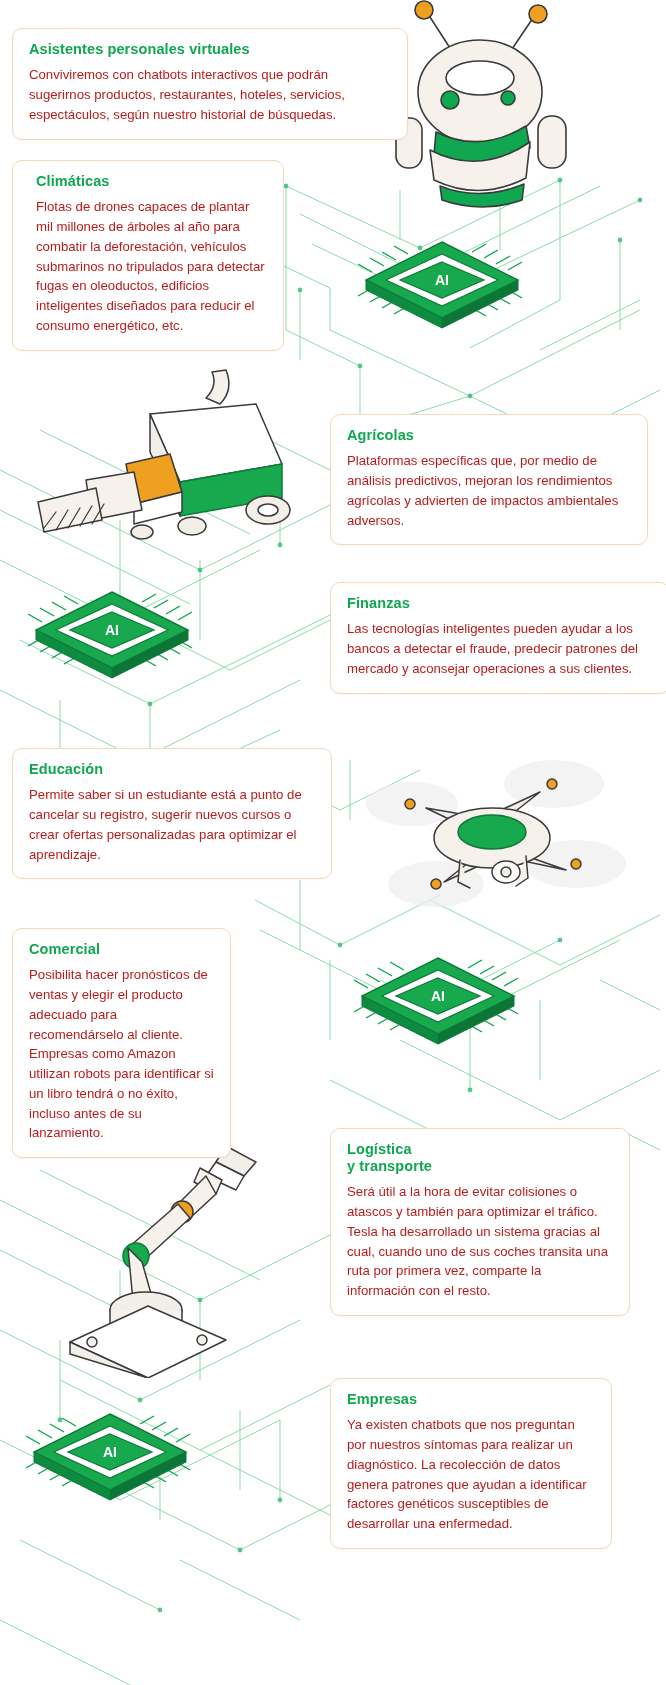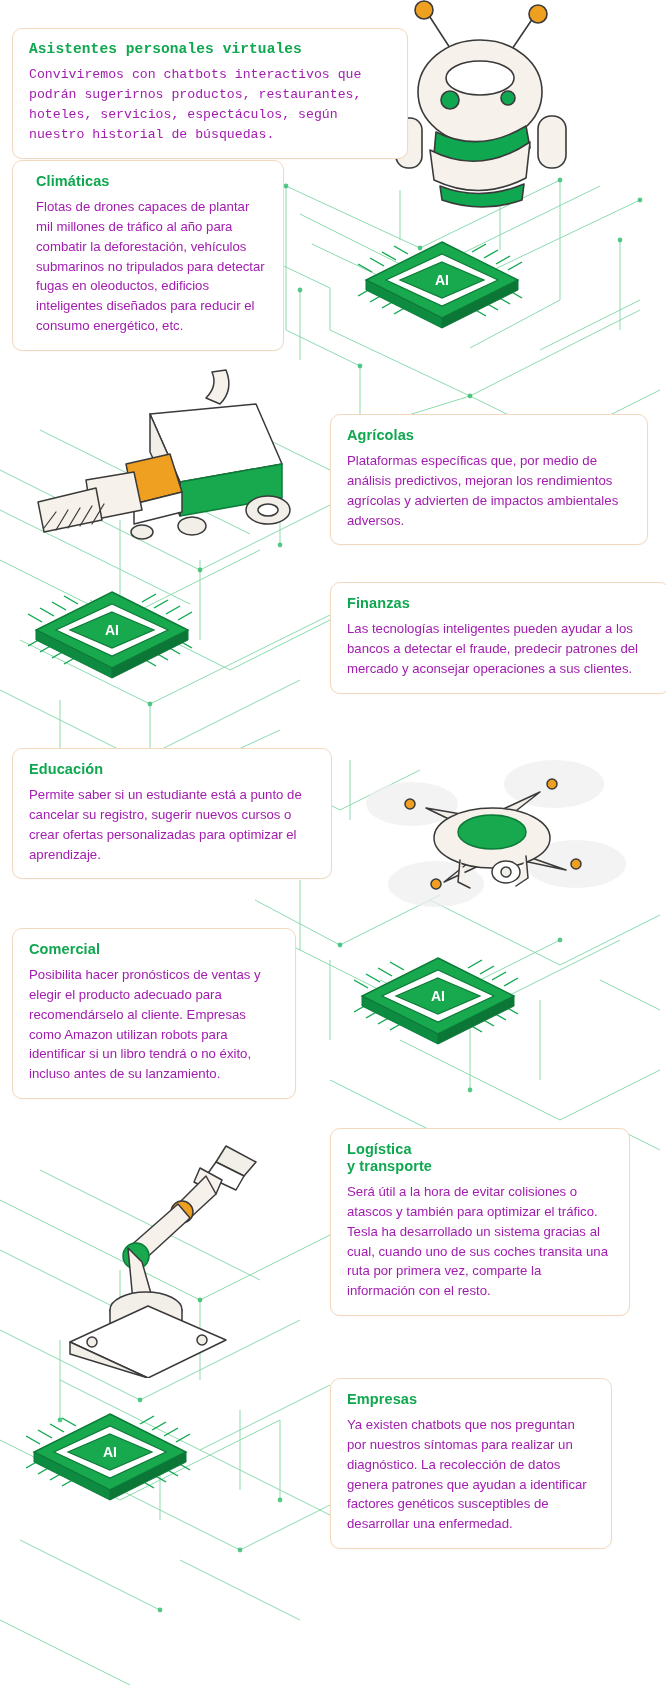--- a/index.html
+++ b/index.html
@@ -25,21 +25,21 @@
     font-size:14.5px;
     font-weight:bold;
     color:#0fa74f;
     line-height:1.18;
     letter-spacing:0.1px;
   }
   .card p{
     margin:0;
     font-size:13.2px;
     line-height:1.50;
-    color:#a21caf;
+    color:#b91c1c;
   }
   .art{position:absolute;}
   svg{display:block;}
 </style>
 </head>
 <body>
 
 <div id="stage">
 
   <svg class="circuit" viewBox="0 0 666 1685" xmlns="http://www.w3.org/2000/svg">
@@ -337,46 +337,46 @@
       </g>
       <polygon points="90,14 166,52 90,90 14,52" fill="#18a94f" stroke="#0d7a38" stroke-width="1.4"></polygon>
       <polygon points="90,26 146,52 90,78 34,52" fill="#ffffff" stroke="#0d7a38" stroke-width="1.2"></polygon>
       <polygon points="90,34 132,52 90,70 48,52" fill="#18a94f" stroke="#0d7a38" stroke-width="1.2"></polygon>
       <text x="90" y="57" font-family="Liberation Sans, sans-serif" font-size="14" font-weight="bold" fill="#ffffff" text-anchor="middle">AI</text>
       <polygon points="14,52 90,90 90,100 14,62" fill="#0d8c41" stroke="#0d7a38" stroke-width="1"></polygon>
       <polygon points="166,52 90,90 90,100 166,62" fill="#0b7636" stroke="#0d7a38" stroke-width="1"></polygon>
     </svg>
   </div>
 
-  <div class="card" style="left:12px;top:28px;width:396px;font-family:Liberation Mono, monospace;">
+  <div class="card" style="left:12px;top:28px;width:396px;">
     <h3>Asistentes personales virtuales</h3>
     <p>Conviviremos con chatbots interactivos que podrán sugerirnos productos, restaurantes, hoteles, servicios, espectáculos, según nuestro historial de búsquedas.</p>
   </div>
 
   <div class="card" style="left:12px;top:160px;width:272px;padding-left:23px;">
     <h3>Climáticas</h3>
-    <p>Flotas de drones capaces de plantar mil millones de tráfico al año para combatir la deforestación,  vehículos submarinos no tripulados para detectar fugas en oleoductos, edificios inteligentes diseñados para reducir el consumo energético, etc.</p>
+    <p>Flotas de drones capaces de plantar mil millones de árboles al año para combatir la deforestación,  vehículos submarinos no tripulados para detectar fugas en oleoductos, edificios inteligentes diseñados para reducir el consumo energético, etc.</p>
   </div>
 
   <div class="card" style="left:330px;top:414px;width:318px;">
     <h3>Agrícolas</h3>
     <p>Plataformas específicas que, por medio de análisis predictivos, mejoran los rendimientos agrícolas y advierten de impactos ambientales adversos.</p>
   </div>
 
   <div class="card" style="left:330px;top:582px;width:340px;">
     <h3>Finanzas</h3>
     <p>Las tecnologías inteligentes pueden ayudar a los bancos a detectar el fraude, predecir patrones del mercado y aconsejar operaciones a sus clientes.</p>
   </div>
 
   <div class="card" style="left:12px;top:748px;width:320px;">
     <h3>Educación</h3>
     <p>Permite saber si un estudiante está a punto de cancelar su registro, sugerir nuevos cursos o crear ofertas personalizadas para optimizar el aprendizaje.</p>
   </div>
 
-  <div class="card" style="left:12px;top:928px;width:284px;">
+  <div class="card" style="left:12px;top:928px;width:219px;">
     <h3>Comercial</h3>
     <p>Posibilita hacer pronósticos de ventas y  elegir el producto adecuado para recomendárselo al cliente.  Empresas como Amazon utilizan robots para identificar si un libro tendrá o no éxito, incluso antes de su lanzamiento.</p>
   </div>
 
   <div class="card" style="left:330px;top:1128px;width:300px;">
     <h3 style="white-space:pre-line;">Logística
 y transporte</h3>
     <p>Será útil a la hora de evitar colisiones o atascos y también para optimizar el tráfico. Tesla ha desarrollado un sistema gracias al cual, cuando uno de sus coches transita una ruta por primera vez, comparte la información con el resto.</p>
   </div>
 

